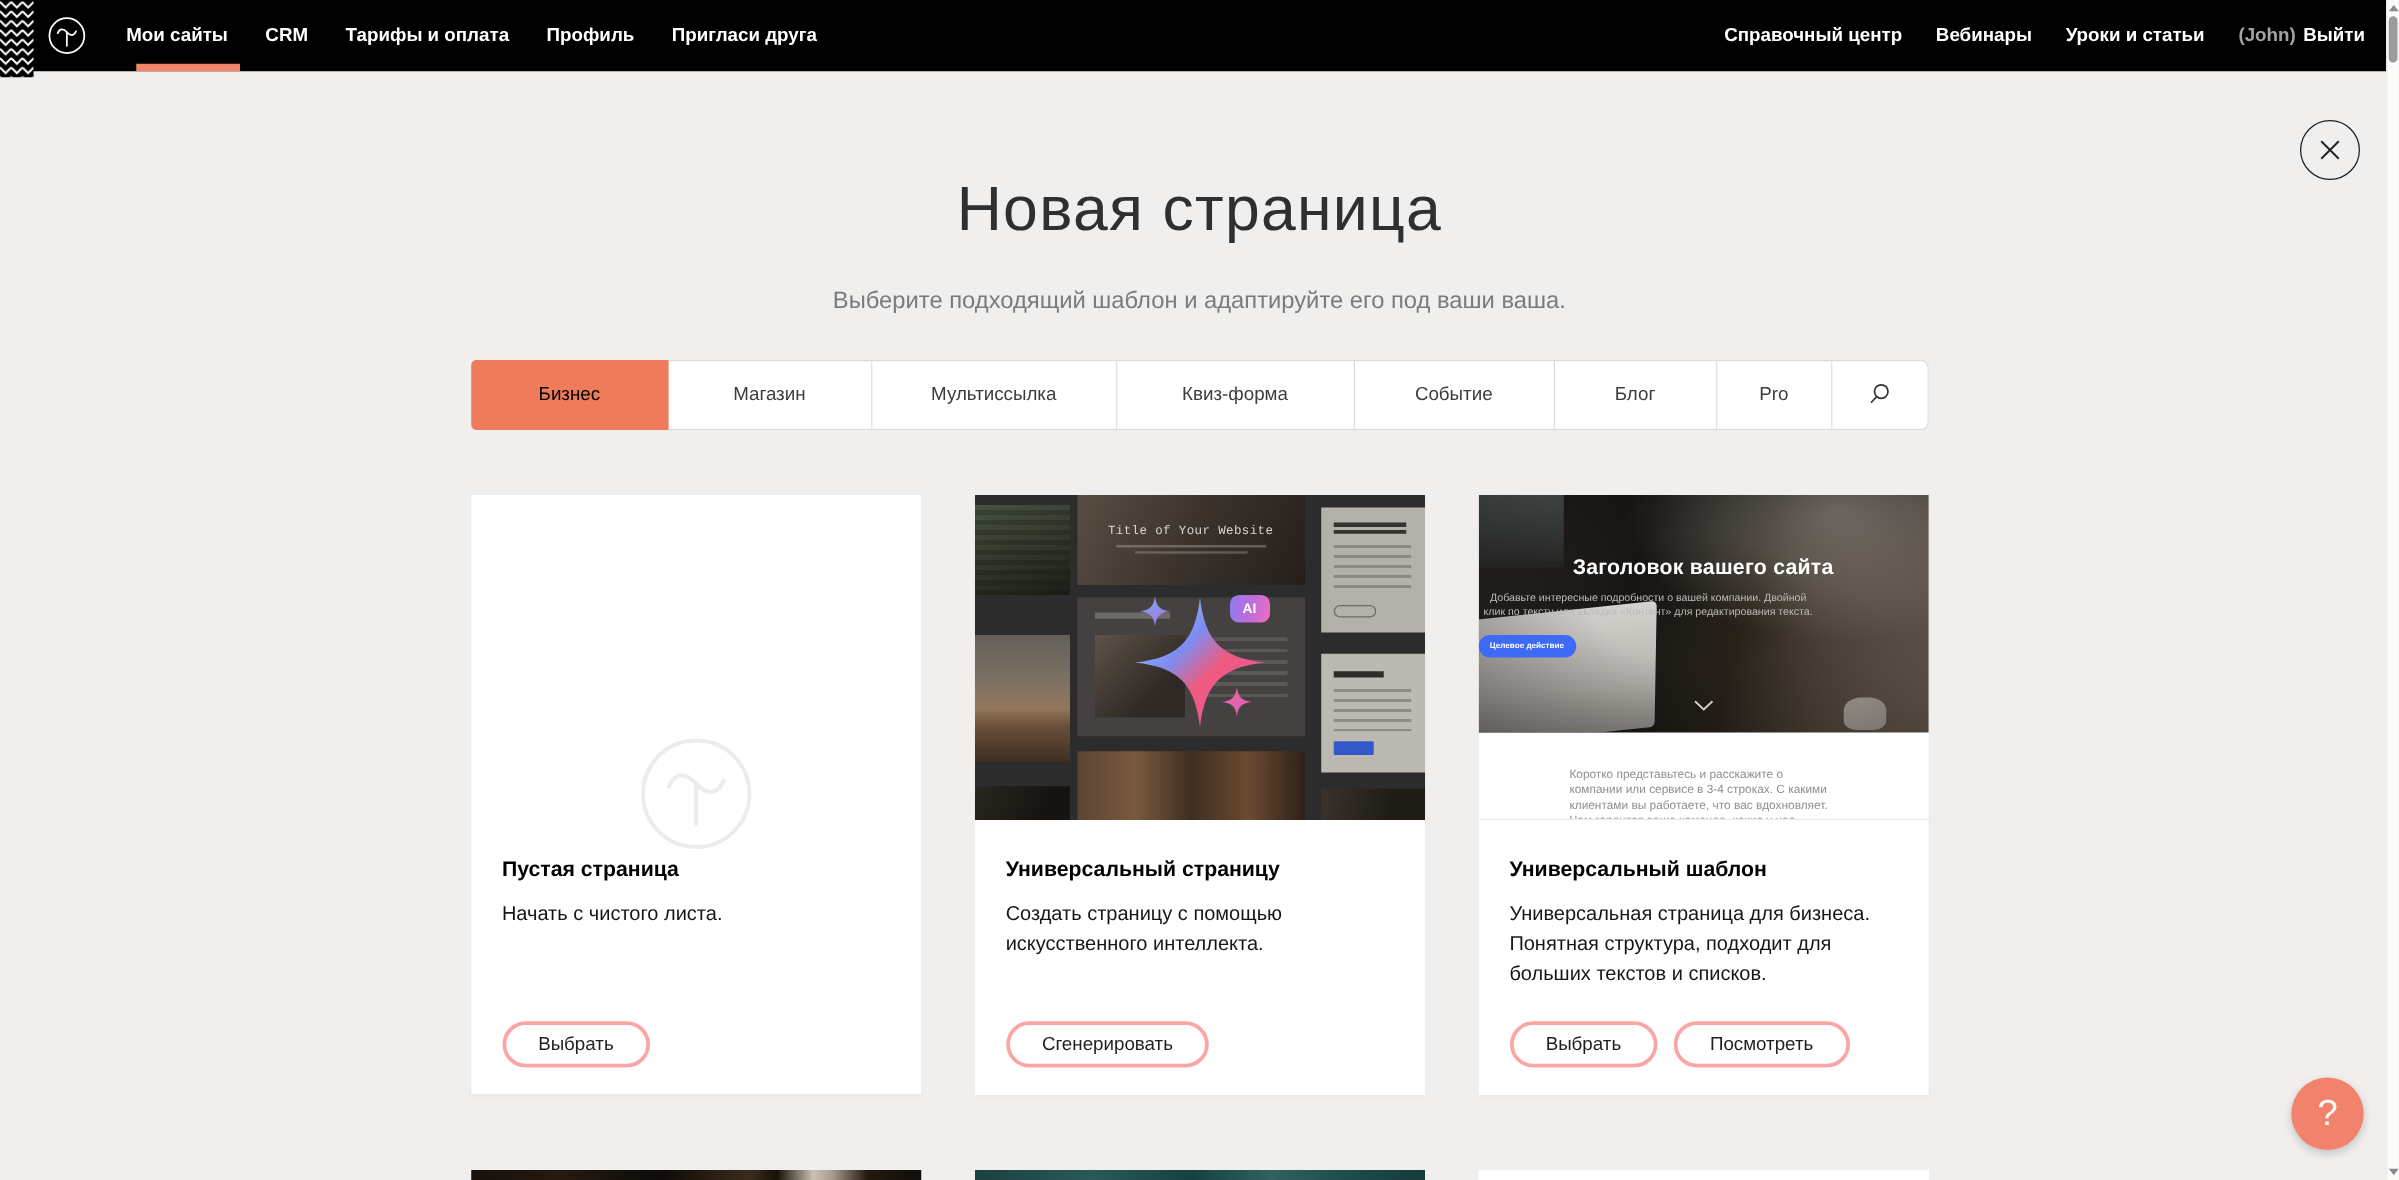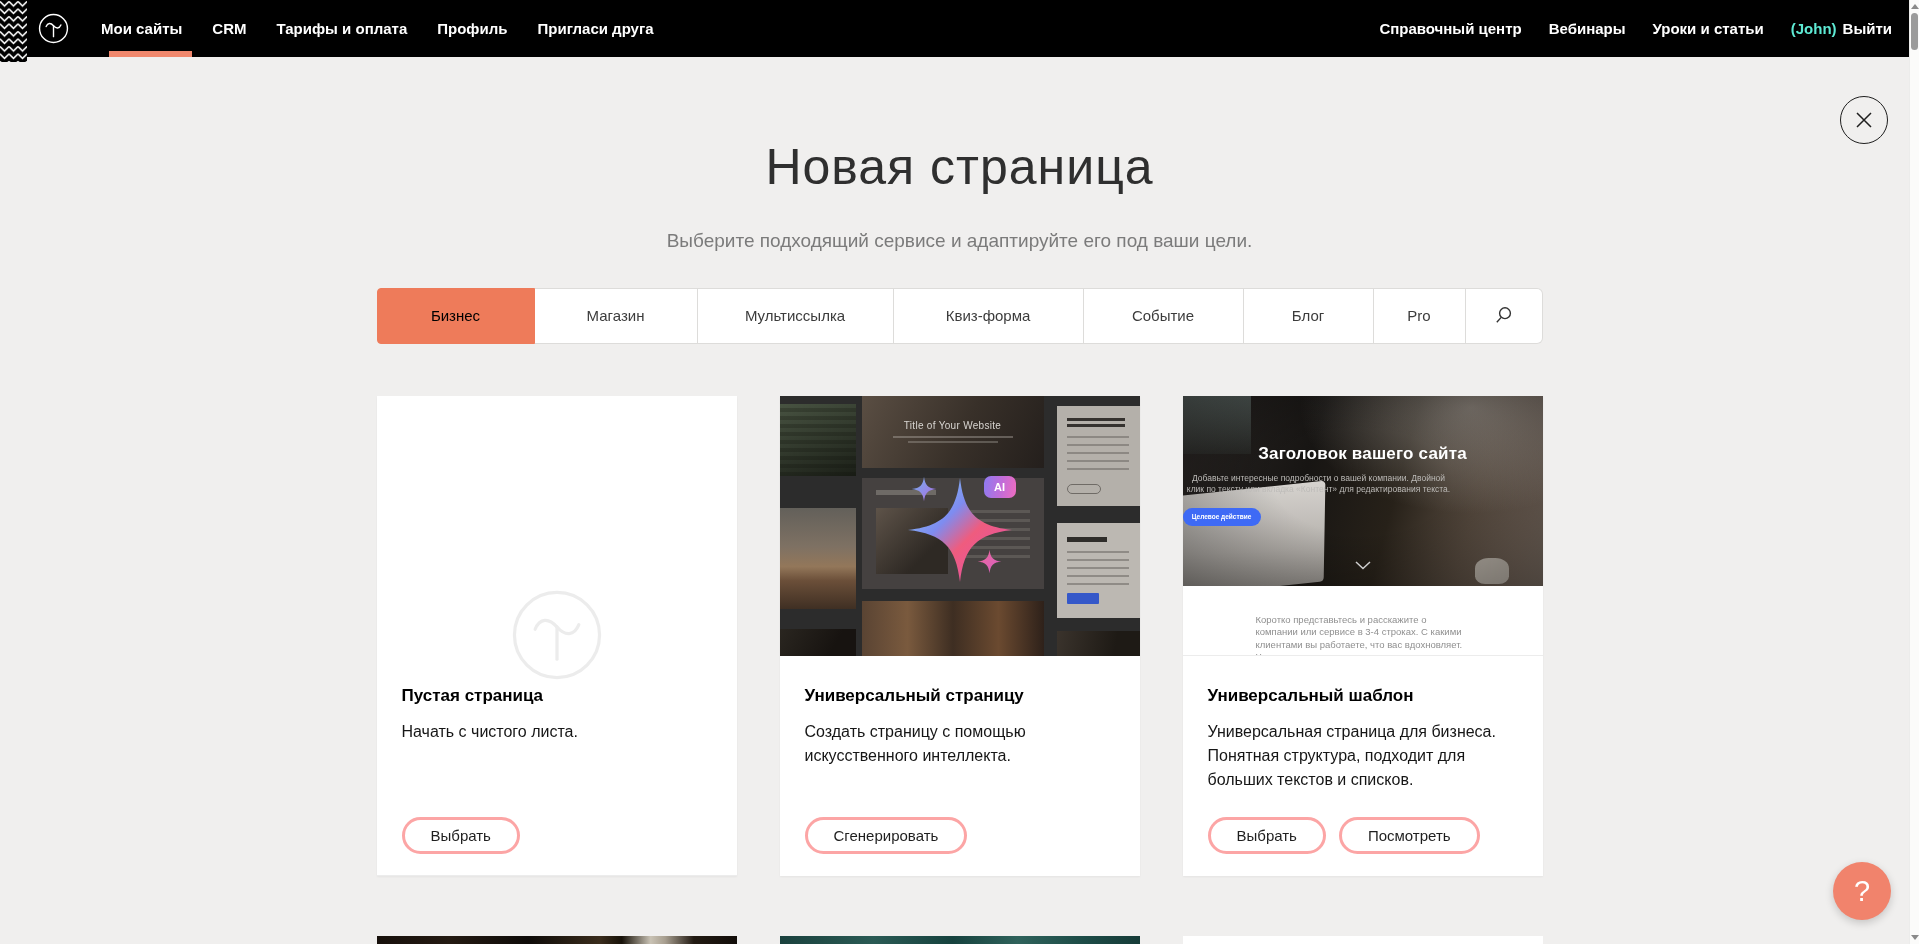--- a/index.html
+++ b/index.html
@@ -23,21 +23,21 @@
   .nav-left { margin-left:32px; gap:30px; }
   .nav-right { margin-left:auto; padding-right:17px; gap:27px; }
   .nav-item {
     position:relative; display:flex; align-items:center; height:57px;
     color:#fff; font-size:15px; font-weight:600; cursor:pointer; white-space:nowrap;
   }
   .nav-item.active::after {
     content:""; position:absolute; left:8px; right:-10px; bottom:0; height:6px;
     background:#f0876c;
   }
-  .nav-item .user-name { color:#5eead4; font-weight:600; margin-right:6px; }
+  .nav-item .user-name { color:#a3a3a3; font-weight:600; margin-right:6px; }
 
   
   .close-btn {
     position:absolute; left:1840px; top:96px; width:48px; height:48px;
     border:1.5px solid #1f1f1f; border-radius:50%; background:transparent;
     display:flex; align-items:center; justify-content:center; cursor:pointer; z-index:15;
   }
 
   
   .main { width:1166px; margin:0 auto; padding-top:57px; }
@@ -83,21 +83,21 @@
     height:37px; padding:0 26px; background:#fff; border:3px solid #fca5a5;
     border-radius:20px; font-size:15px; color:#1f1f1f; font-family:inherit;
     display:flex; align-items:center; cursor:pointer; white-space:nowrap;
   }
 
   
   .blank-media { display:flex; align-items:center; justify-content:center; height:100%; }
 
   
   .ai-media { background:#2c2c2c; }
-  .tile { position:absolute; }
+  .tile { position:absolute;font-family:Liberation Mono, monospace; }
   .tl-1 { left:0; top:8px; width:76px; height:72px;
     background:linear-gradient(160deg, rgba(70,80,60,.55), rgba(22,25,18,.9)),
       repeating-linear-gradient(180deg,#4a5648 0 4px,#2c332a 4px 8px); }
   .tl-2 { left:0; top:112px; width:76px; height:101px;
     background:linear-gradient(180deg,#63605a 0%,#7e7163 38%,#93775a 58%,#6b4f39 72%,#3f2f23 100%); }
   .tl-3 { left:0; top:233px; width:76px; height:27px;
     background:linear-gradient(120deg,#2a2620,#171310 70%); }
   .tc-1 { left:82px; top:0; width:182px; height:72px;
     background:linear-gradient(115deg,#5a4e43 0%,#383029 55%,#241f1c 100%);
     display:flex; flex-direction:column; align-items:center; justify-content:center; }
@@ -235,21 +235,21 @@
 <button class="close-btn">
   <span style="display:flex;">
     <svg width="20" height="20" viewBox="0 0 20 20">
       <path d="M3 3 L17 17 M17 3 L3 17" stroke="#1f1f1f" stroke-width="1.5" fill="none"></path>
     </svg>
   </span>
 </button>
 
 <main class="main">
   <h1 class="page-title">Новая страница</h1>
-  <p class="page-subtitle">Выберите подходящий сервисе и адаптируйте его под ваши цели.</p>
+  <p class="page-subtitle">Выберите подходящий шаблон и адаптируйте его под ваши ваша.</p>
 
   <div class="tabs">
     <div class="tab w0 active">Бизнес</div>
     <div class="tab w1">Магазин</div>
     <div class="tab w2">Мультиссылка</div>
     <div class="tab w3">Квиз-форма</div>
     <div class="tab w4">Событие</div>
     <div class="tab w5">Блог</div>
     <div class="tab w6">Pro</div>
     <div class="tab w7">

